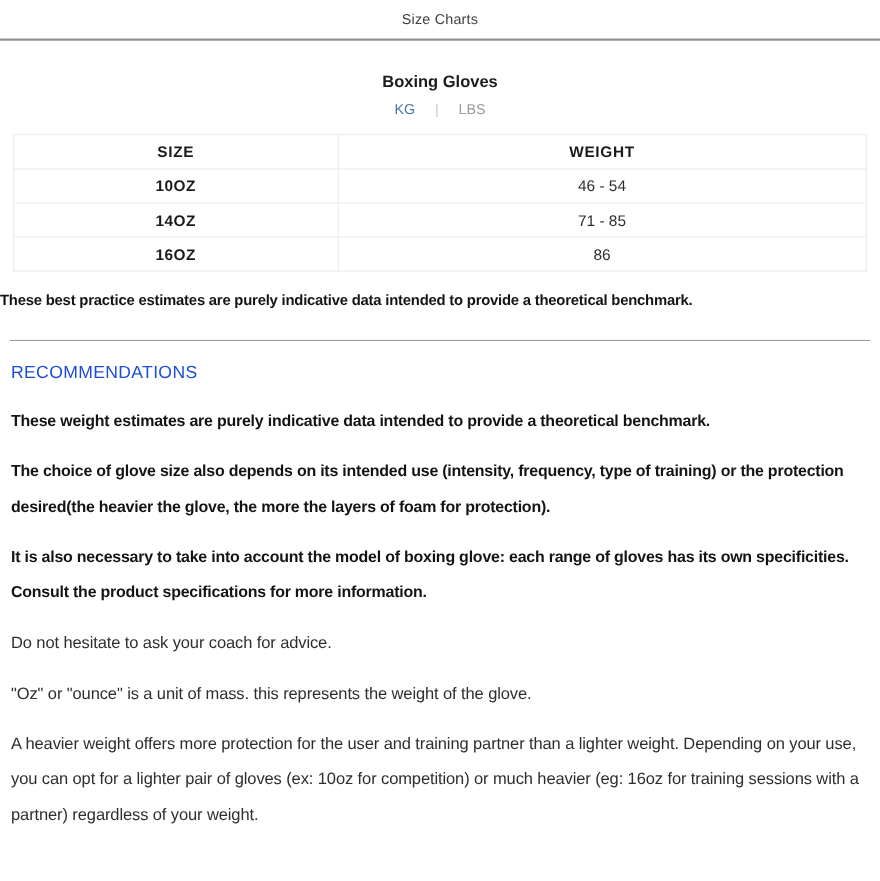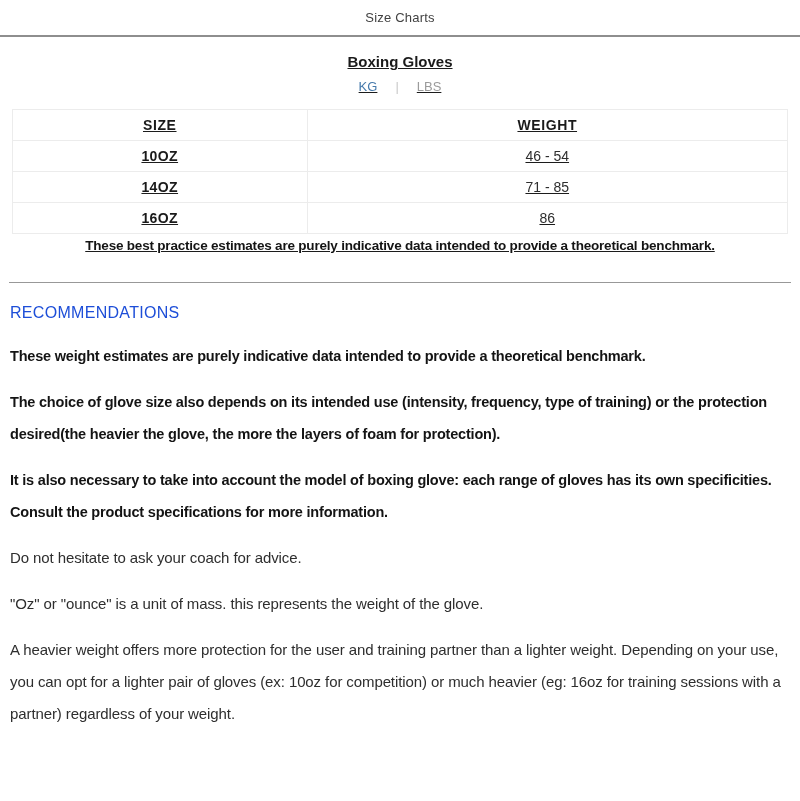--- a/index.html
+++ b/index.html
@@ -13,21 +13,21 @@
   
   .topbar {
     height: 37px;
     border-bottom: 2px solid #8e8e8e;
     display: flex; align-items: center; justify-content: center;
   }
   .topbar-title {
     font-size: 13px; color: #414141; letter-spacing: 0.2px;
   }
   
-  .chart-section { padding-top: 16px; text-decoration: underline; }
+  .chart-section { padding-top: 29px; }
   .chart-title {
     text-align: center; font-size: 15px; font-weight: 700; color: #1a1a1a;
   }
   .unit-toggle {
     margin-top: 9px;
     display: flex; align-items: center; justify-content: center;
     font-size: 13px; gap: 18px;
   }
   .unit-active { color: #4579ab; cursor: pointer; }
   .unit-sep { color: #c8c8c8; }
@@ -43,22 +43,21 @@
     height: 31px;
     text-align: center; vertical-align: middle;
     font-size: 14px;
   }
   .size-table th {
     font-weight: 700; letter-spacing: 0.6px; color: #1a1a1a;
   }
   .size-table td.col-size { width: 38%; font-weight: 700; color: #1a1a1a; letter-spacing: 0.4px; }
   .size-table td.col-weight { color: #2e2e2e; }
   .table-note {
-    margin-top: 4px;
-    text-align: center;
+    margin-top: 18px;
     font-size: 13.5px; font-weight: 700; color: #141414;
     letter-spacing: -0.2px;
   }
   
   .divider {
     border: none; border-top: 1px solid #989898;
     margin: 29px 9px 0 9px;
   }
   
   .reco { padding: 0 10px; }

